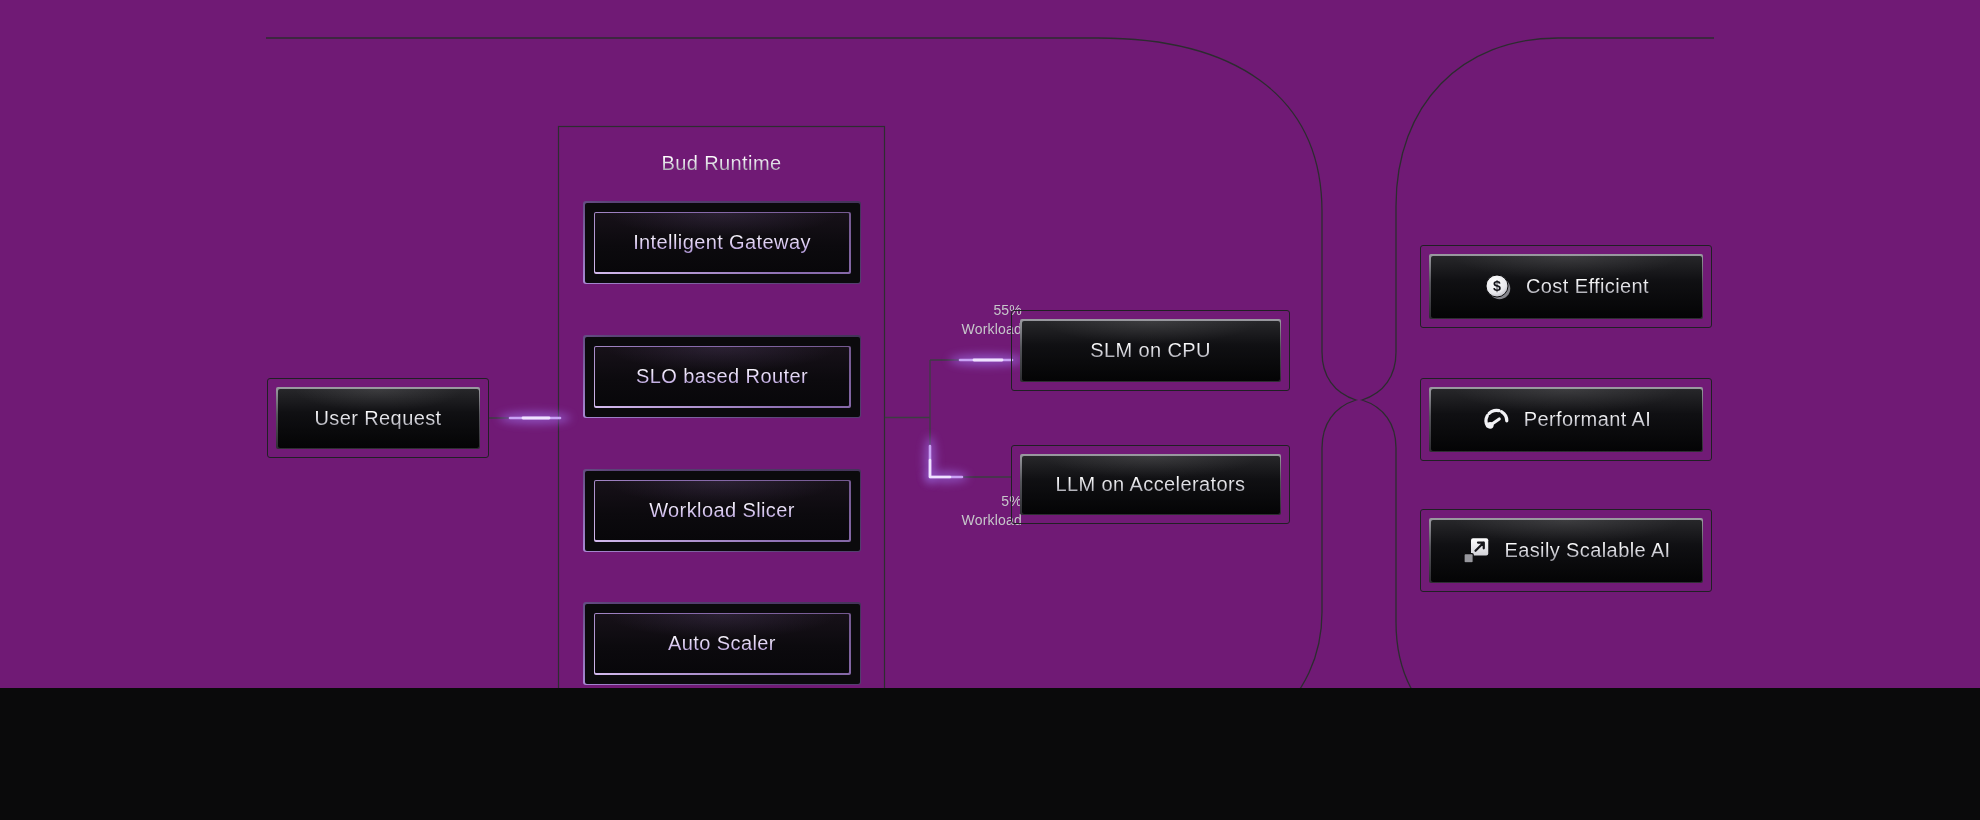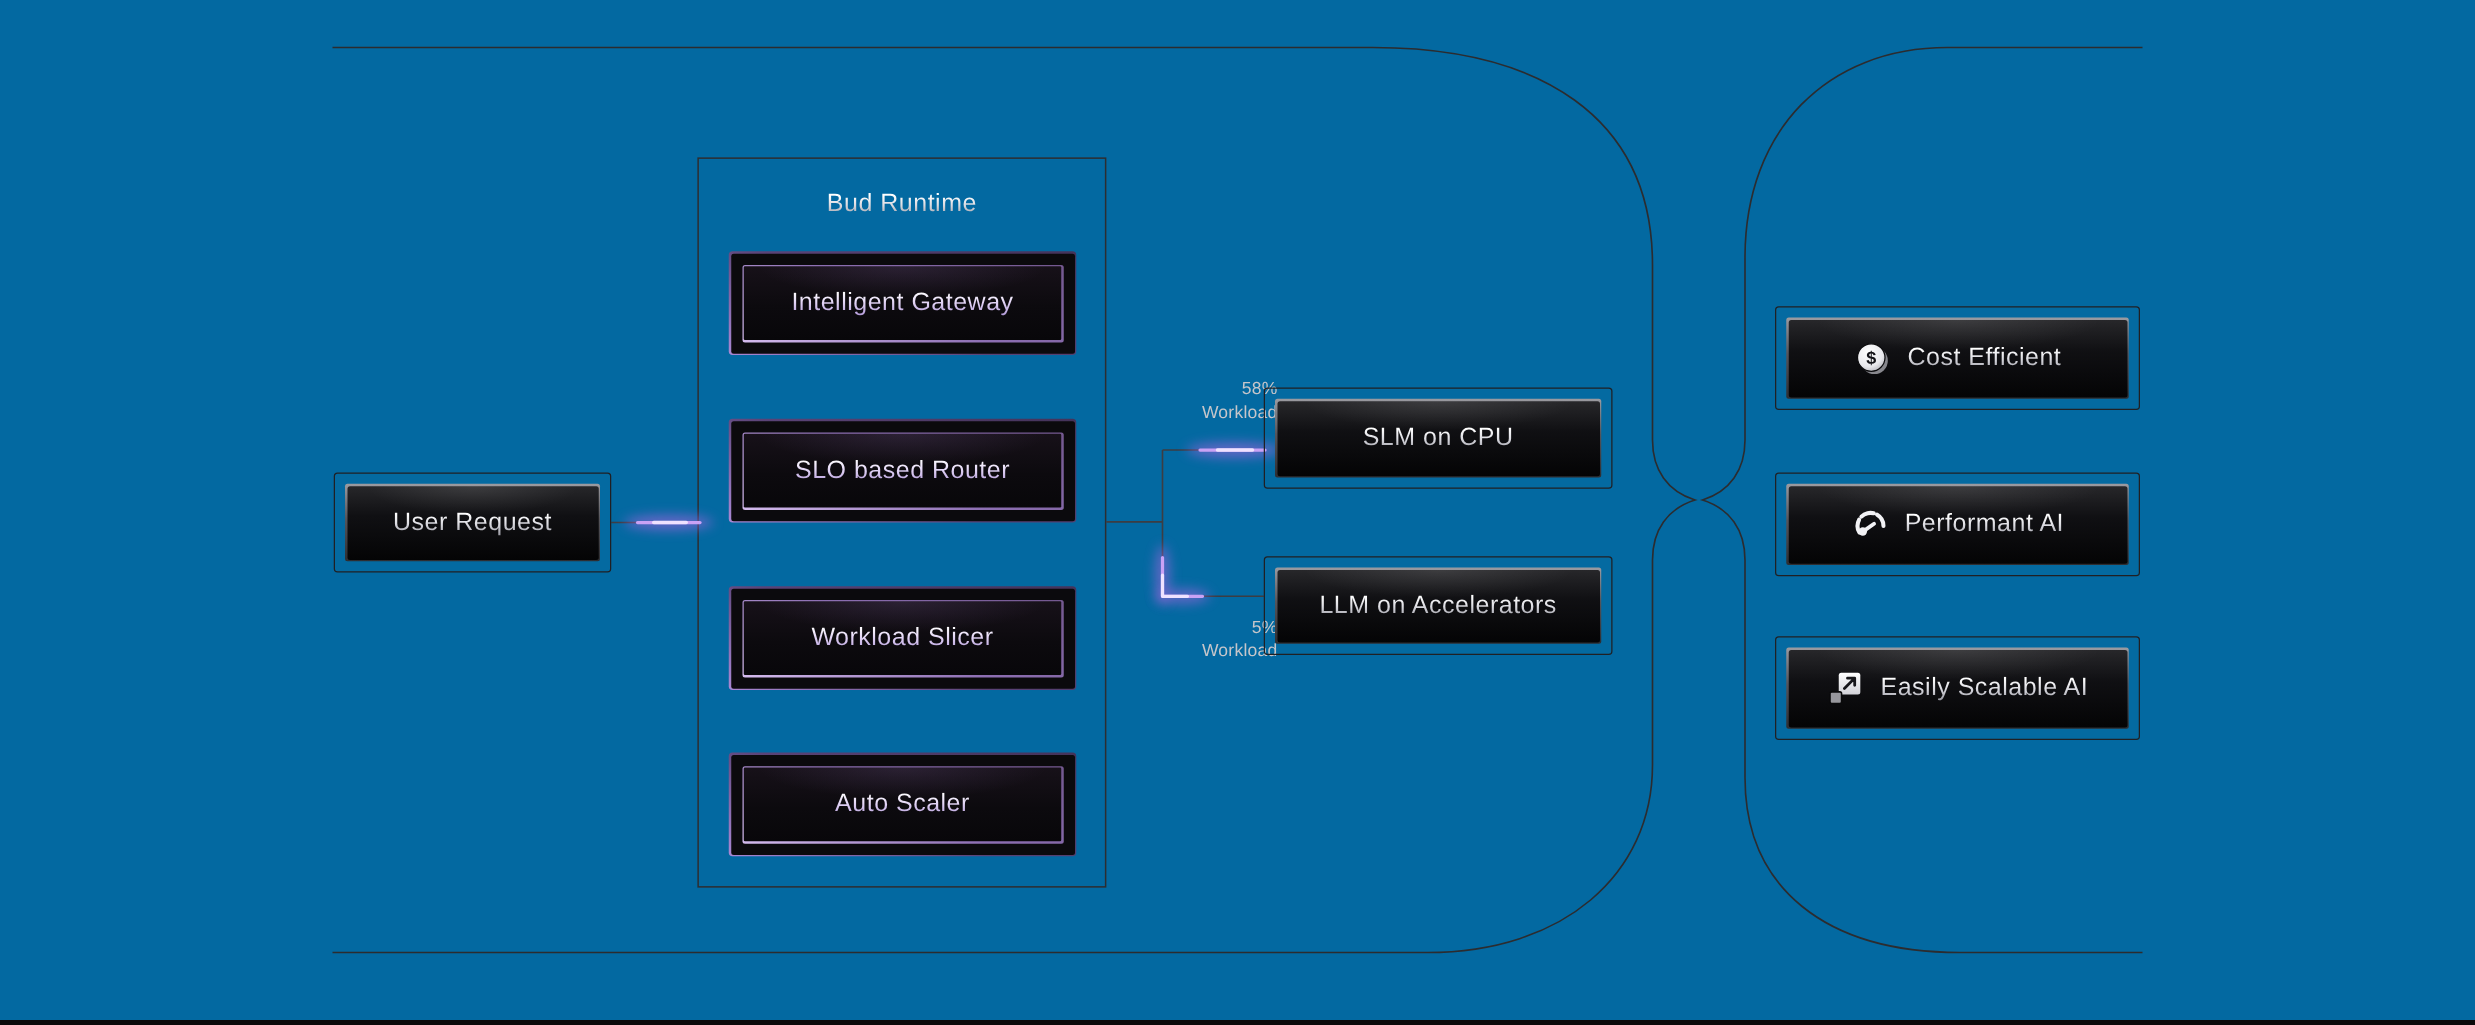--- a/index.html
+++ b/index.html
@@ -1,16 +1,16 @@
 <!DOCTYPE html>
 <html><head>
 <meta charset="utf-8">
 <style>
   html,body{margin:0;padding:0;background:#0a0a0b;}
-  #canvas{position:relative;width:1980px;height:816px;background:#0369a1;overflow:hidden;
+  #canvas{position:relative;width:1980px;height:688px;background:#701a75;overflow:hidden;
           font-family:"Liberation Sans",sans-serif;}
   #linework{position:absolute;left:0;top:0;z-index:0;}
 
   
   .gbox{position:absolute;box-sizing:border-box;border:1px solid #202024;border-radius:3px;
         padding:8px;background:rgba(255,255,255,0.008);z-index:2;}
   .gbox-in{height:100%;box-sizing:border-box;padding:1.5px;border-radius:2px;
            background:linear-gradient(180deg,#9b9ba1 0%,#55555b 45%,#2d2d31 100%);}
   .gbox-fill{height:100%;box-sizing:border-box;display:flex;align-items:center;justify-content:center;
              gap:13px;border-radius:2px;position:relative;
@@ -140,21 +140,21 @@
 
   <div class="gbox" style="left:267px;top:378px;width:222px;height:80px">
     <div class="gbox-in">
         <div class="gbox-fill">
       <span class="node-label t-silver">User Request</span>
     </div>
       </div>
   </div>
 
   <div class="wl-label" style="left:862px;top:301px">
-    <span>58%</span>
+    <span>55%</span>
     <span>Workload</span>
   </div>
   <div class="wl-label" style="left:862px;top:492px">
     <span>5%</span>
     <span>Workload</span>
   </div>
 
   <div class="gbox" style="left:1011px;top:310px;width:279px;height:81px">
     <div class="gbox-in">
         <div class="gbox-fill">

